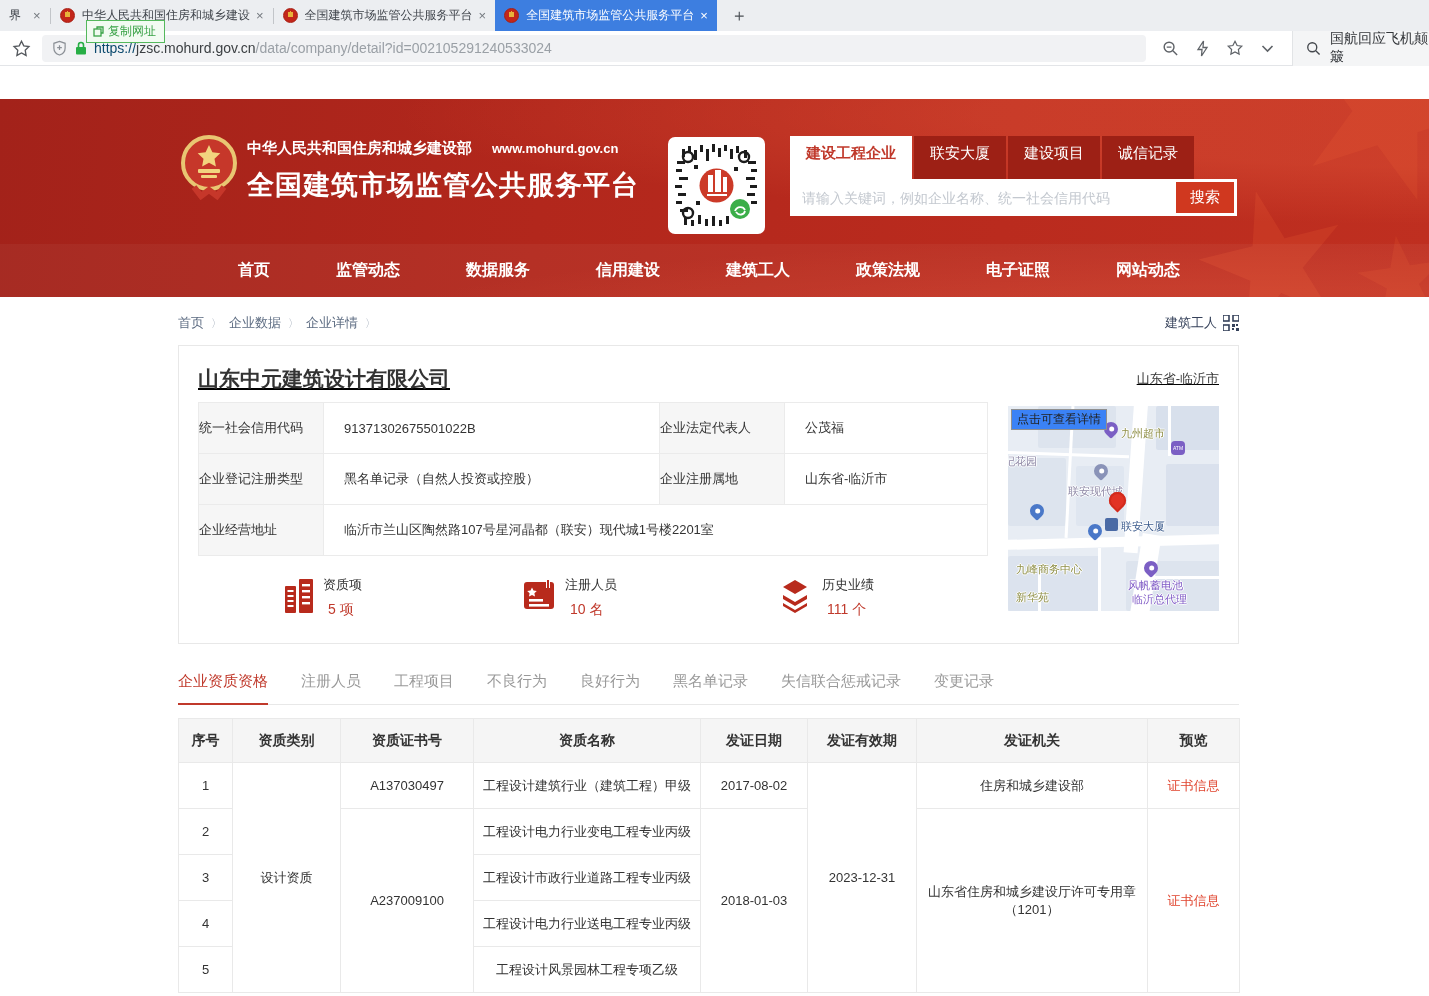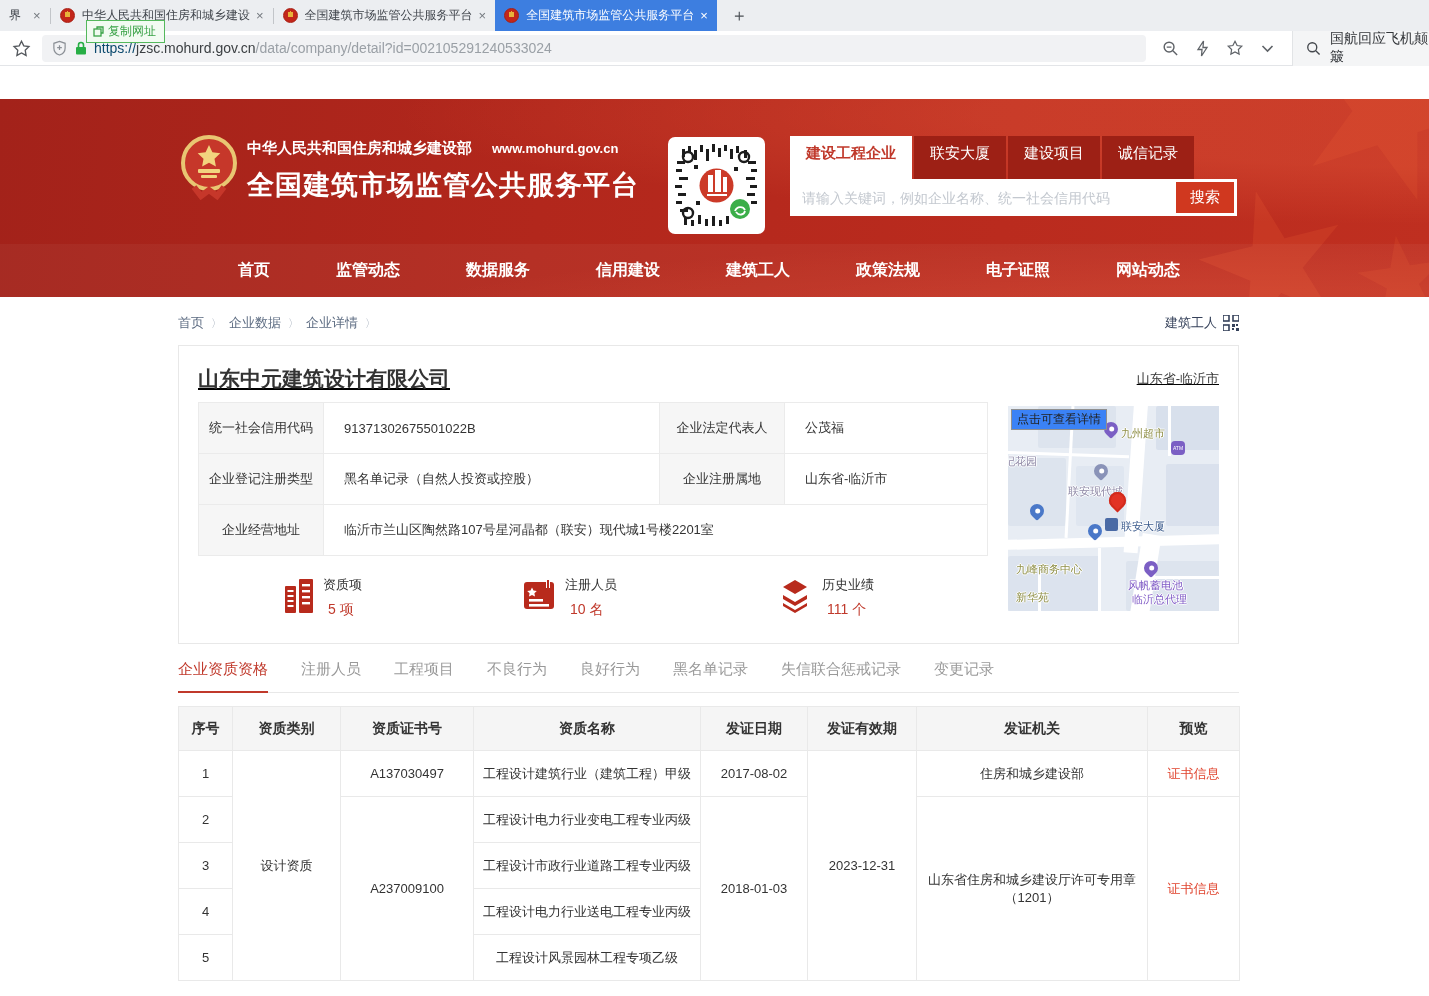--- a/index.html
+++ b/index.html
@@ -87,21 +87,21 @@
 
   .company-card { margin-top:13px; border:1px solid #e8e8e8; padding:0 19px 24px; background:#fff; }
   .card-head { display:flex; align-items:center; height:56px; padding-top:10px;text-decoration:underline; }
   .company-name { font-size:21px; font-weight:bold; color:#333; }
   .company-region { margin-left:auto; font-size:13px; color:#333; }
 
   .card-body { display:flex; }
   .info-col { width:789px; }
   .info-table { width:100%; border-collapse:collapse; font-size:13px; table-layout:fixed; }
   .info-table td { border:1px solid #ebebeb; height:51px; color:#333; }
-  .info-lbl { background:#f6f6f6; text-align:center; }
+  .info-lbl { background:#f6f6f6; }
   .info-val { padding:0 20px; }
 
   .stats-row { display:flex; margin-top:20px; padding-left:86px; gap:160px; }
   .stat { display:flex; }
   .stat svg { margin-right:9px; margin-top:2px; }
   .stat-label { font-size:13px; color:#333; }
   .stat-value { font-size:14px; color:#c0392b; margin-top:7px; padding-left:5px; }
 
   
   .map-box { position:relative; width:213px; height:205px; margin-left:21px; margin-top:4px;
@@ -115,21 +115,21 @@
     display:flex; align-items:center; justify-content:center; }
   .pin-round i { width:5px; height:5px; background:#fff; border-radius:50%; transform:rotate(45deg); }
   .p-purple { background:#7b5fc4; }
   .p-blue { background:#4a78c8; }
   .red-marker { width:17px; height:17px; background:#e23325; border-radius:50% 50% 50% 0;
     transform:rotate(-45deg); box-shadow:inset 0 0 0 2px #d22b1d; z-index:4; }
   .map-tip { position:absolute; left:3px; top:3px; z-index:6; background:#3b82f6; border:1px solid #8f8f8f;
     font-size:12px; color:#222; padding:1px 5px; }
 
   
-  .detail-tabs { display:flex; gap:33px; margin-top:16px; border-bottom:1px solid #e8e8e8; }
+  .detail-tabs { display:flex; gap:33px; margin-top:28px; border-bottom:1px solid #e8e8e8; }
   .dtab { font-size:15px; color:#999; padding-bottom:12px; white-space:nowrap; }
   .dtab.active { color:#c0392b; border-bottom:2px solid #c0392b; margin-bottom:-1px; }
 
   
   .qual-table { width:100%; border-collapse:collapse; margin-top:13px; table-layout:fixed;
     text-align:center; font-size:13px; color:#333; }
   .qual-table th { background:#f5f5f5; height:44px; font-size:14px; font-weight:bold;
     border:1px solid #e9e9e9; }
   .qual-table td { border:1px solid #e9e9e9; height:46px; padding:4px 8px; }
   .link-red { color:#e0442e; cursor:pointer; }

